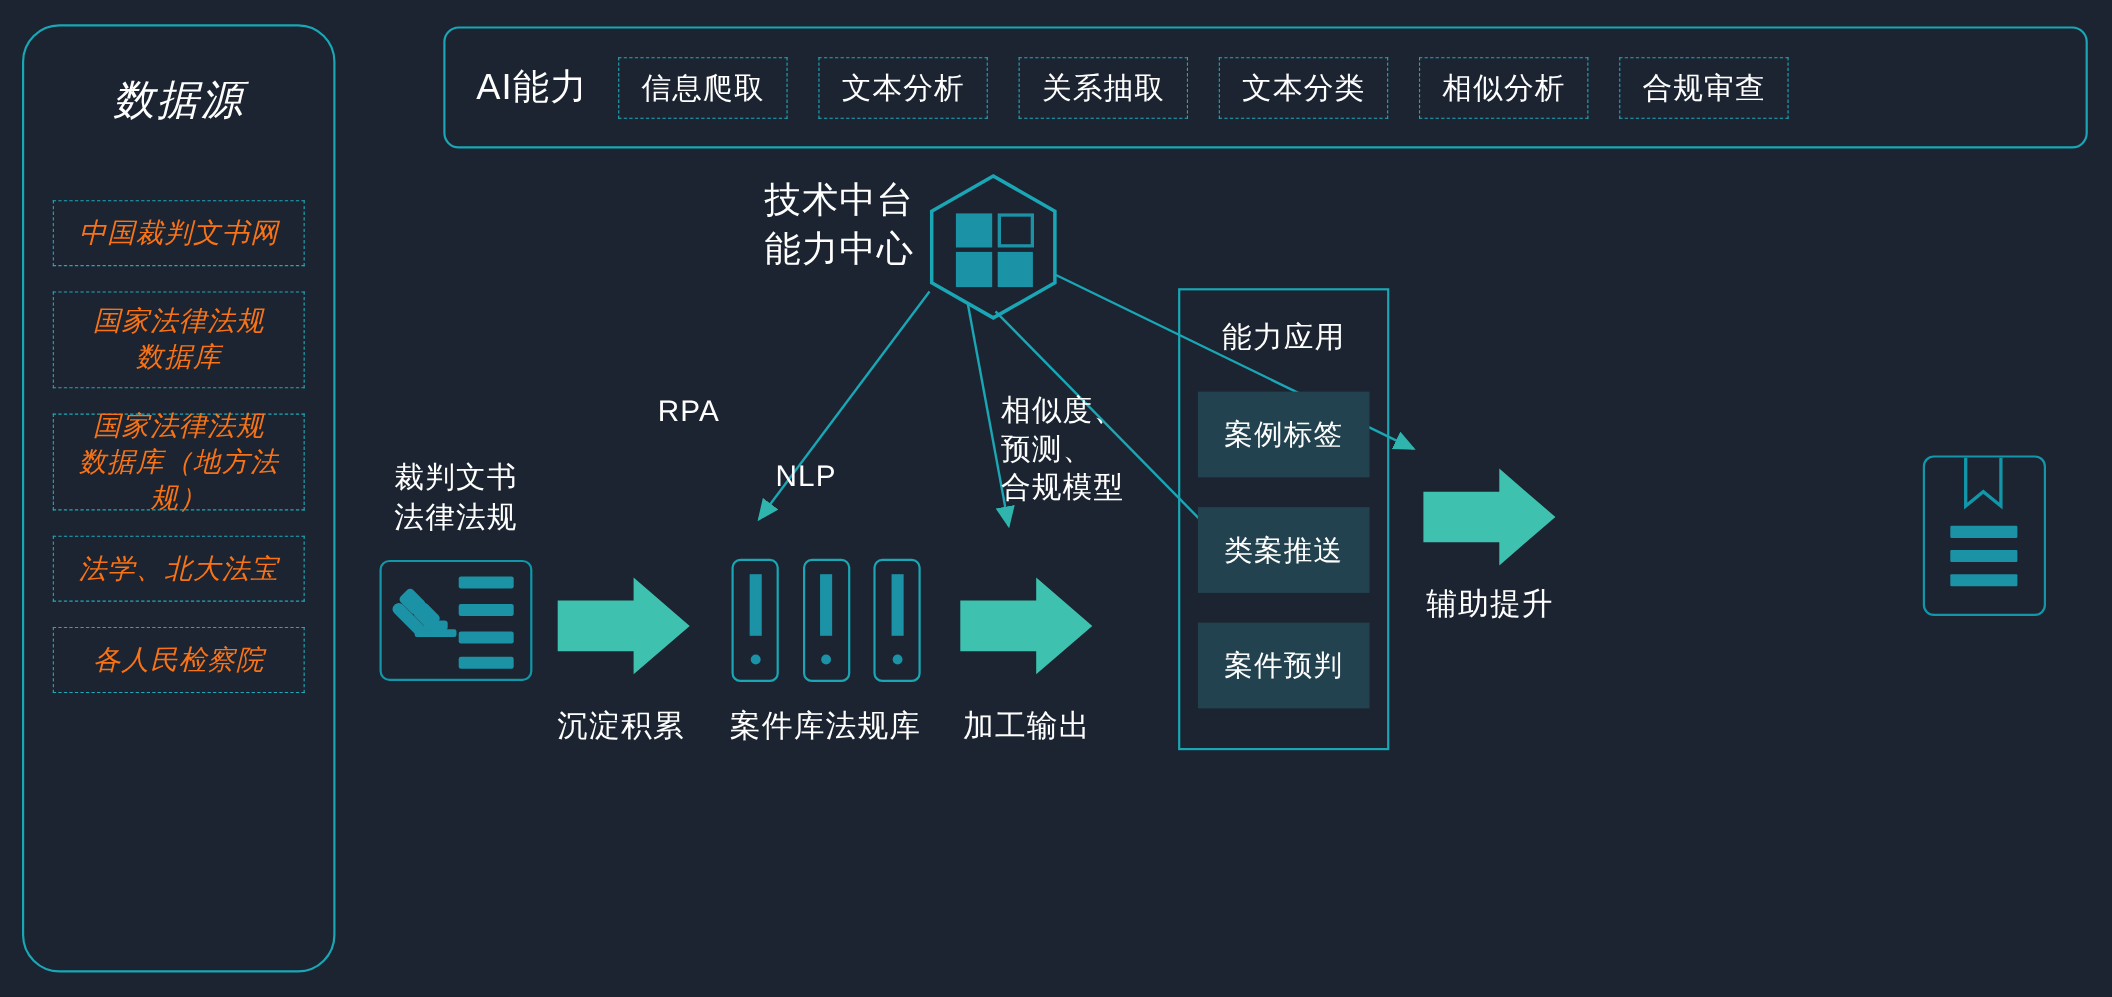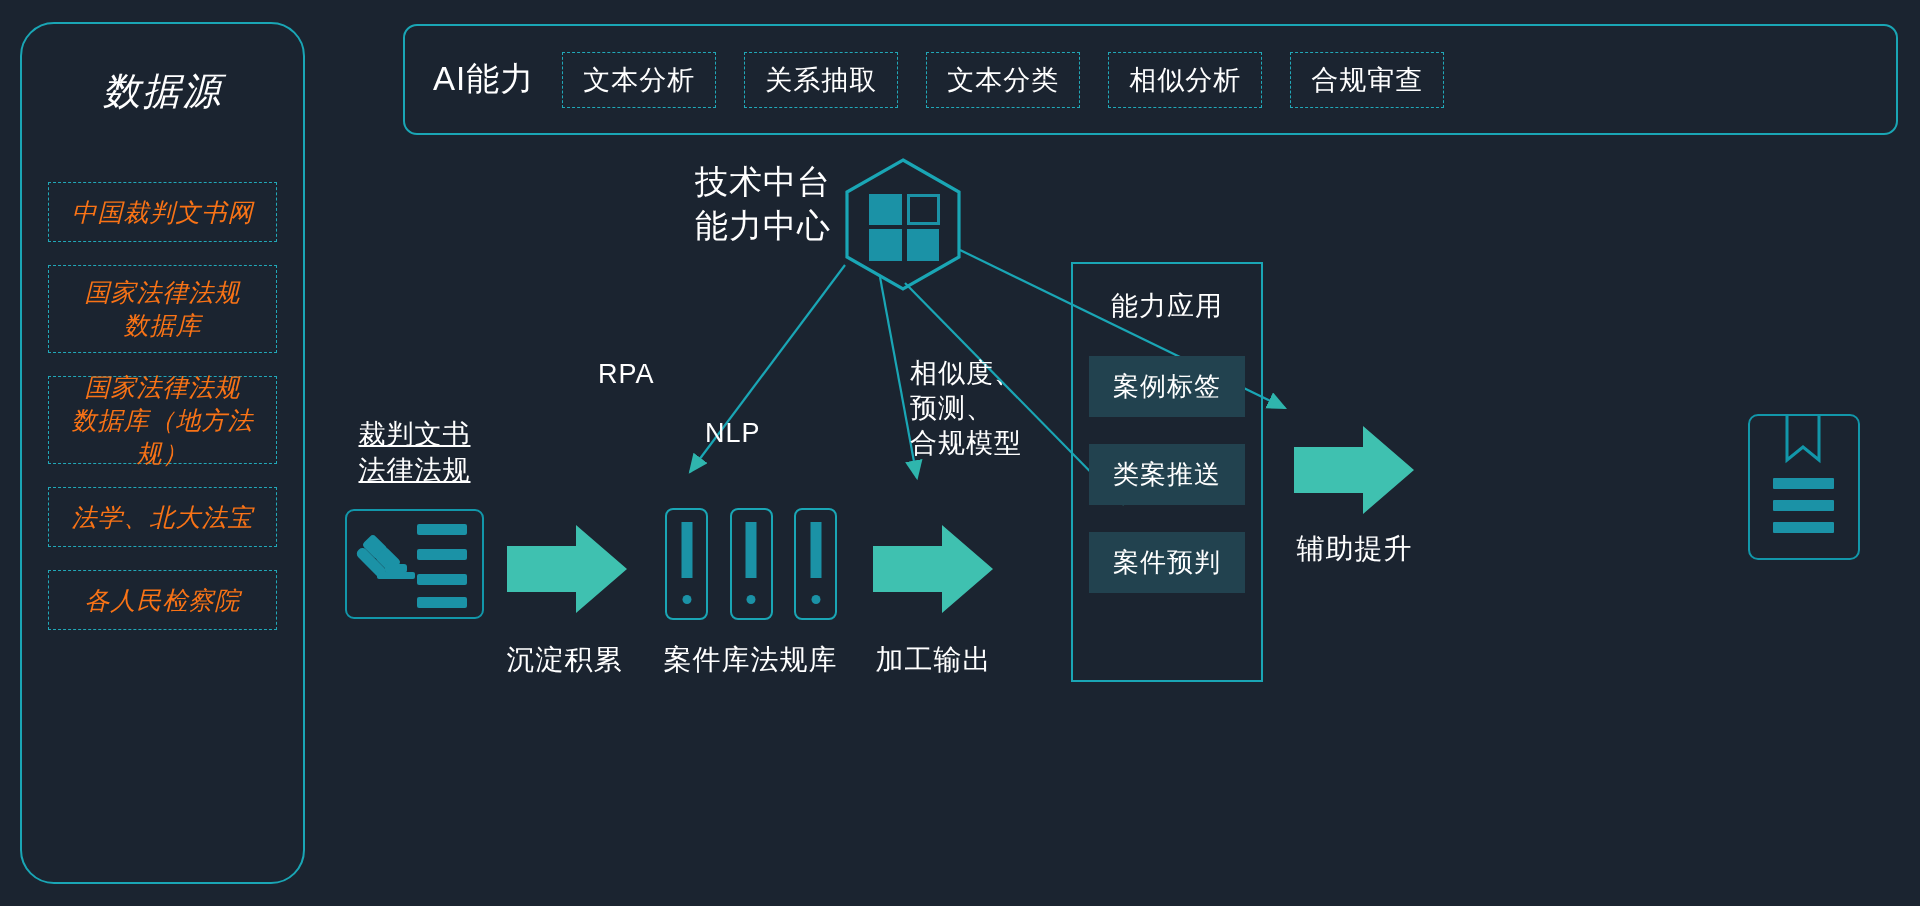--- a/index.html
+++ b/index.html
@@ -193,21 +193,21 @@
     left: 0; right: 0; top: 24px;
     text-align: center;
     font-size: 27px;
     letter-spacing: 1px;
   }
   .cap-items {
     position: absolute;
     left: 16px; right: 16px; top: 92px;
   }
   .cap-item {
-    height: 61px;
+    height: 78px;
     background: #22424f;
     display: flex;
     align-items: center;
     justify-content: center;
     font-size: 26px;
     letter-spacing: 1px;
     margin-bottom: 27px;
   }
 
   
@@ -243,20 +243,21 @@
         <span>法学、北大法宝</span>
       </div>
       <div class="ds-item h1line">
         <span>各人民检察院</span>
       </div>
     </div>
   </div>
 
   <div class="ai-bar">
     <div class="ai-title">AI能力</div>
+    <div class="ai-chip">信息爬取</div>
     <div class="ai-chip">文本分析</div>
     <div class="ai-chip">关系抽取</div>
     <div class="ai-chip">文本分类</div>
     <div class="ai-chip">相似分析</div>
     <div class="ai-chip">合规审查</div>
   </div>
 
   <div class="hub-label" style="white-space:pre-line">技术中台
 能力中心</div>
 
@@ -291,21 +292,21 @@
 
     <path d="M1294,447 L1363,447 L1363,426 L1414,470 L1363,514 L1363,493 L1294,493 Z" fill="#3fc1b0"></path>
   </svg>
 
   <div class="edge-label lbl-rpa">RPA</div>
   <div class="edge-label lbl-nlp">NLP</div>
   <div class="edge-label lbl-sim">相似度、
 预测、
 合规模型</div>
 
-  <div class="stage-caption-top" style="left:345px; top:417px; width:139px;text-decoration:underline;">裁判文书
+  <div class="stage-caption-top" style="left:345px; top:417px; width:139px;">裁判文书
 法律法规</div>
   <div class="doc-card">
     <svg width="134" height="105" viewBox="0 0 134 105">
 
       <g fill="#1b92a6">
         <rect x="17" y="28" width="22" height="16" rx="4" transform="rotate(45 28 36)"></rect>
         <rect x="30" y="41" width="22" height="16" rx="4" transform="rotate(45 41 49)"></rect>
         <rect x="6" y="46" width="36" height="11" rx="5" transform="rotate(45 24 52)"></rect>
         <rect x="30" y="61" width="38" height="7" rx="2"></rect>
         <rect x="38" y="53" width="22" height="9" rx="3"></rect>

